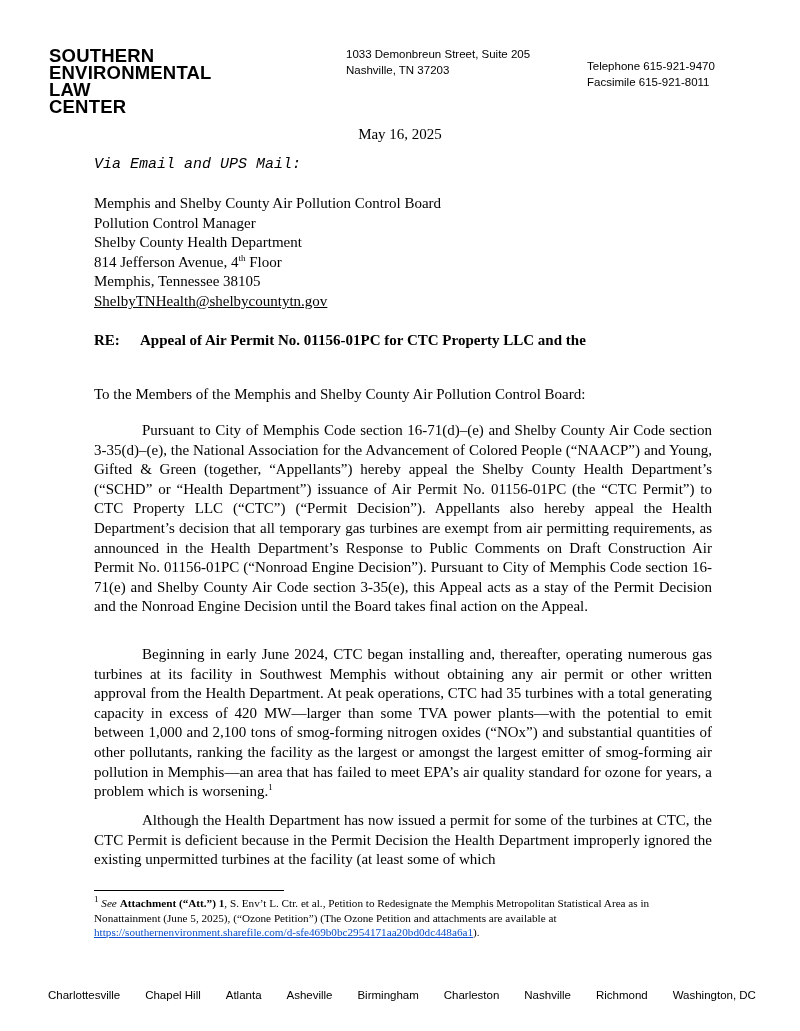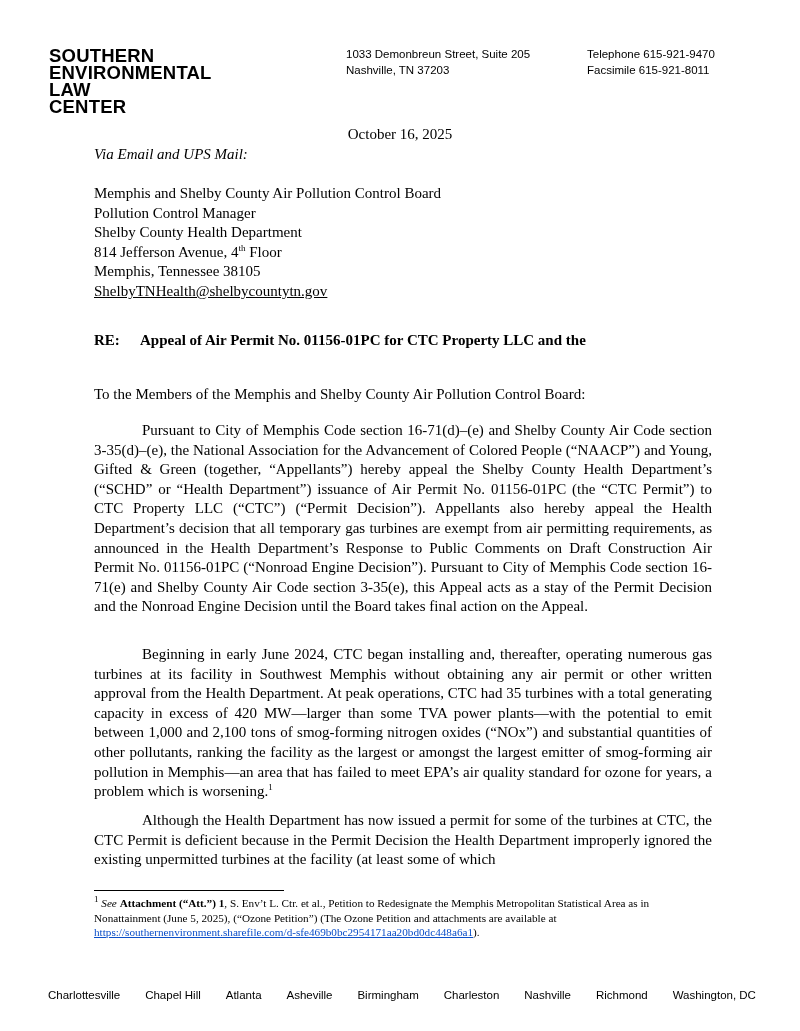--- a/index.html
+++ b/index.html
@@ -1,25 +1,25 @@
 <!DOCTYPE html>
 <html><head>
 <meta charset="utf-8">
 <style>
   html, body { margin: 0; padding: 0; background: #ffffff; }
   body { width: 800px; height: 1031px; position: relative; overflow: hidden; color: #000; }
   .logo { position: absolute; left: 49px; top: 47px; font-family: "Liberation Sans", sans-serif; font-weight: bold; font-size: 18.5px; line-height: 17px; letter-spacing: 0.2px; }
   .logo div { white-space: nowrap; }
   .addr { position: absolute; top: 46px; font-family: "Liberation Sans", sans-serif; font-size: 11.5px; line-height: 16px; }
   .addr1 { left: 346px; }
-  .addr2 { left: 587px; }
+  .addr2 { left: 587px; margin-top: 12px; }
   .serif { font-family: "Liberation Serif", serif; font-size: 15px; line-height: 19.6px; }
   .date { position: absolute; top: 125px; left: 0; width: 800px; text-align: center; }
-  .via { position: absolute; left: 94px; top: 145px; font-style: italic; }
-  .recipient { position: absolute; left: 94px; top: 184px; }
+  .via { position: absolute; left: 94px; top: 155px; font-style: italic; font-family: Liberation Mono, monospace; }
+  .recipient { position: absolute; left: 94px; top: 194px; }
   .recipient a { color: #000000; text-decoration: underline; }
   .re { position: absolute; left: 94px; top: 331px; font-weight: bold; display: flex; }
   .re .re-label { width: 46px; }
   .salutation { position: absolute; left: 94px; top: 385px; }
   .para { position: absolute; left: 94px; width: 618px; text-align: justify; text-indent: 48px; }
   .p1 { top: 421px; }
   .p2 { top: 645px; }
   .p3 { top: 811px; }
   sup { font-size: 9px; line-height: 0; vertical-align: super; }
   .fn-rule { position: absolute; left: 94px; top: 890px; width: 190px; border-top: 1px solid #000; }
@@ -39,21 +39,21 @@
 
 <div class="addr addr1">
   <div>1033 Demonbreun Street, Suite 205</div>
   <div>Nashville, TN 37203</div>
 </div>
 <div class="addr addr2">
   <div>Telephone 615-921-9470</div>
   <div>Facsimile 615-921-8011</div>
 </div>
 
-<div class="serif date">October 16, 2025</div>
+<div class="serif date">May 16, 2025</div>
 
 <div class="serif via">Via Email and UPS Mail:</div>
 
 <div class="serif recipient">
   <div>Memphis and Shelby County Air Pollution Control Board</div>
   <div>Pollution Control Manager</div>
   <div>Shelby County Health Department</div>
   <div><span>814 Jefferson Avenue, 4</span><sup>th</sup><span> Floor</span></div>
   <div>Memphis, Tennessee 38105</div>
   <div><a>ShelbyTNHealth@shelbycountytn.gov</a></div>

